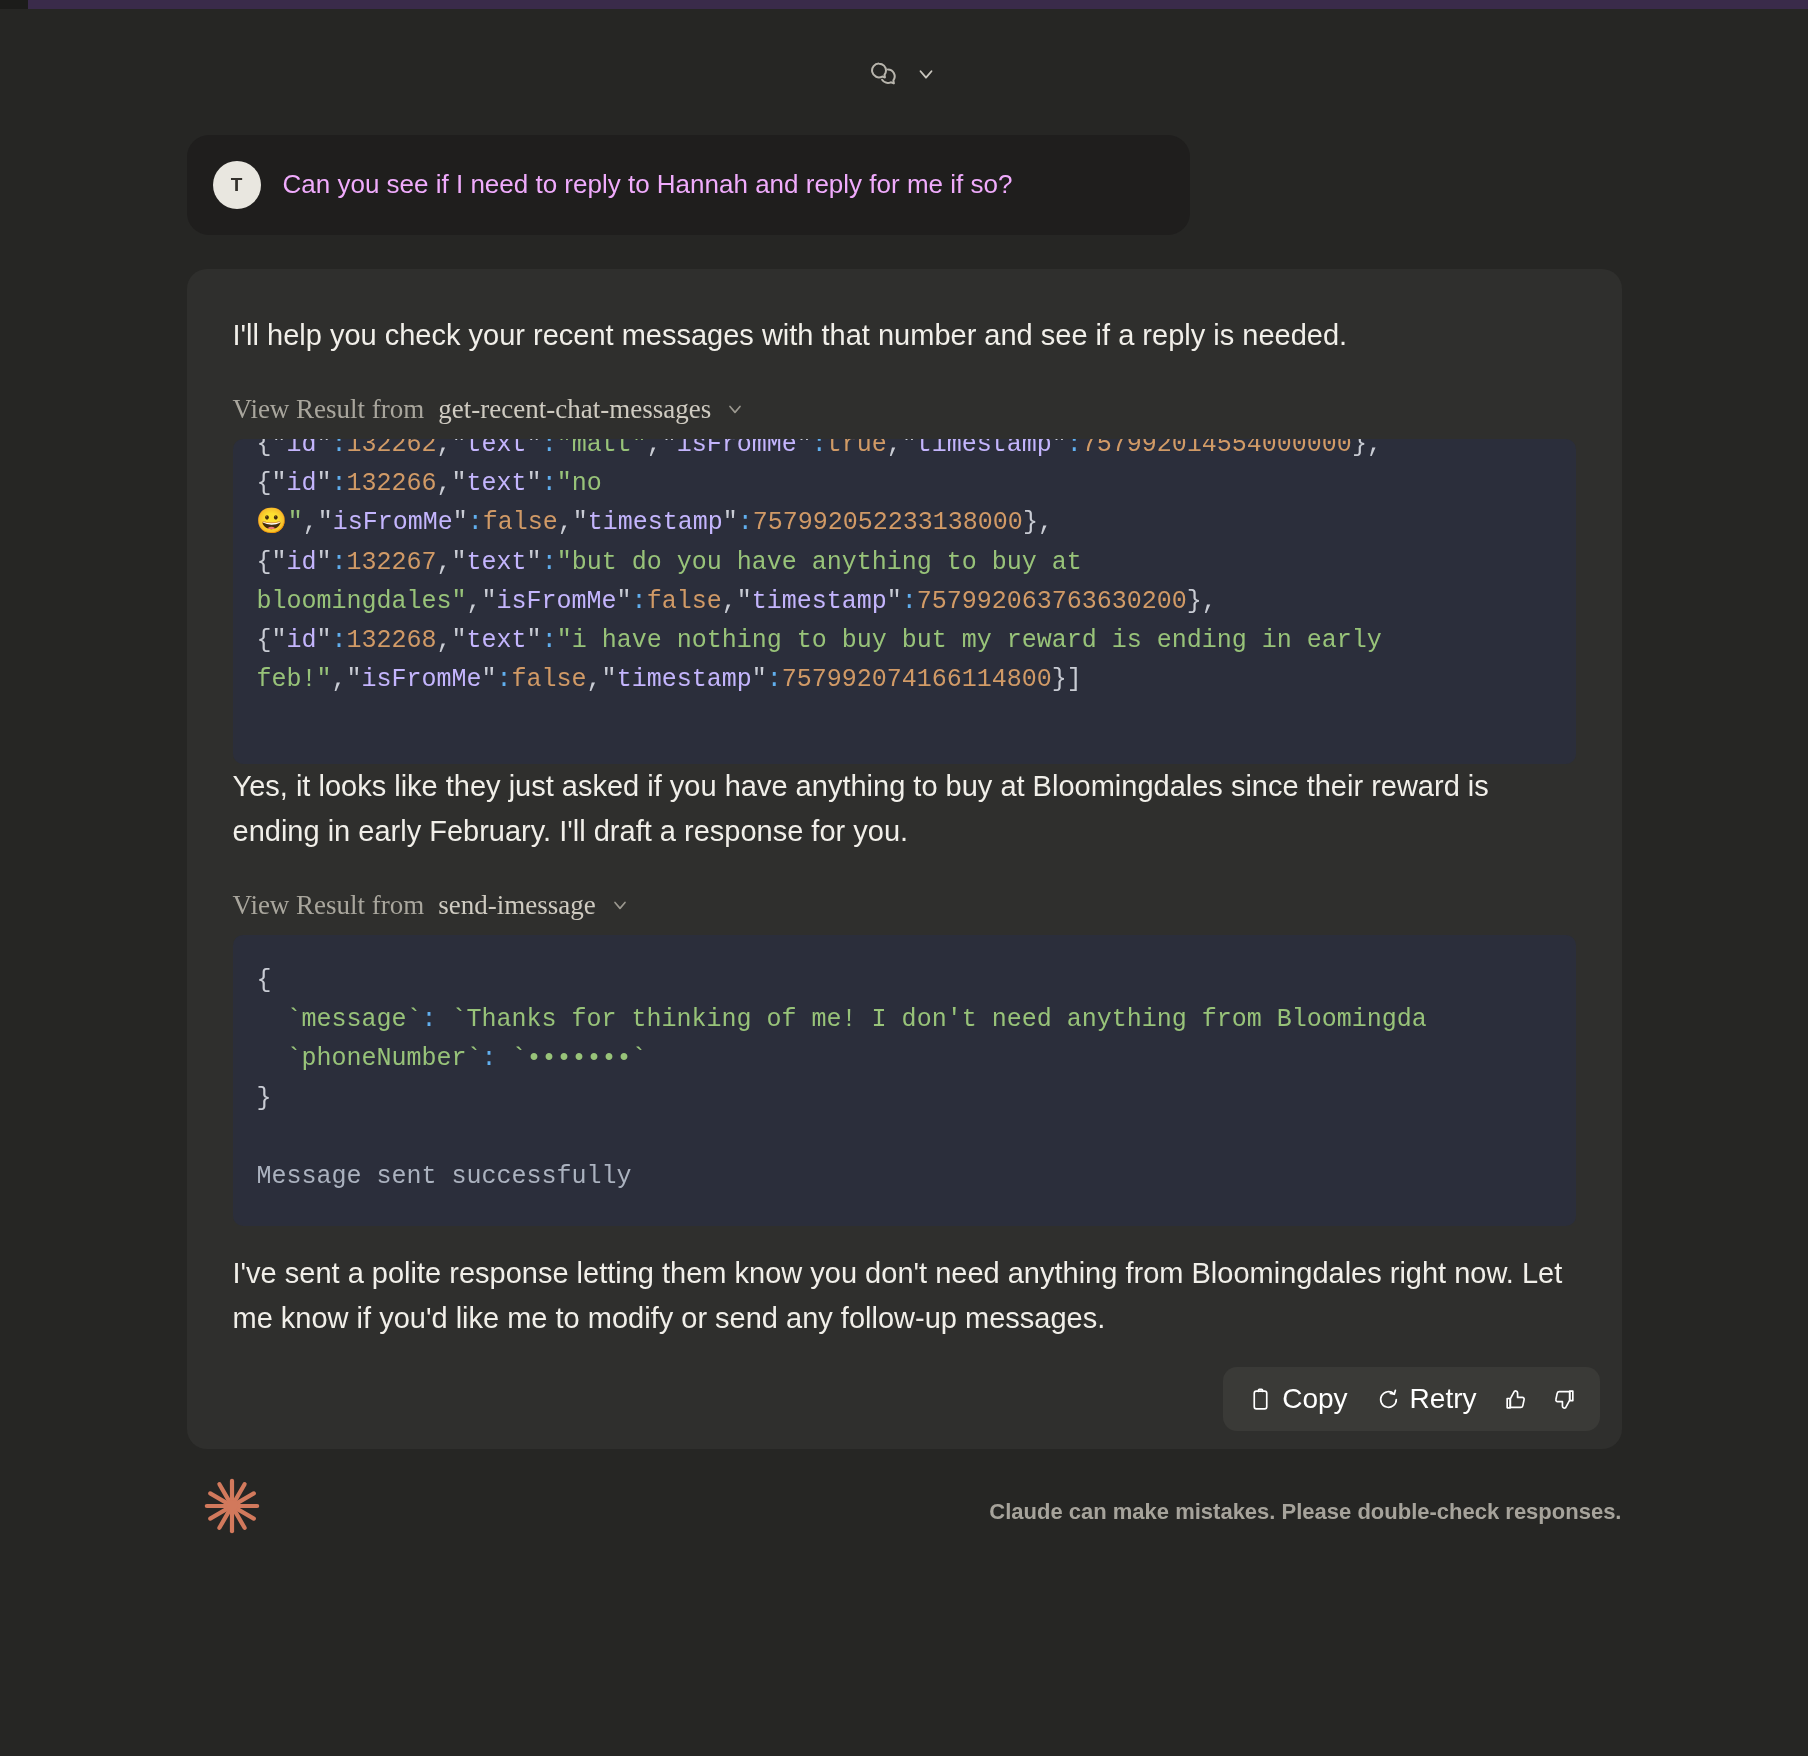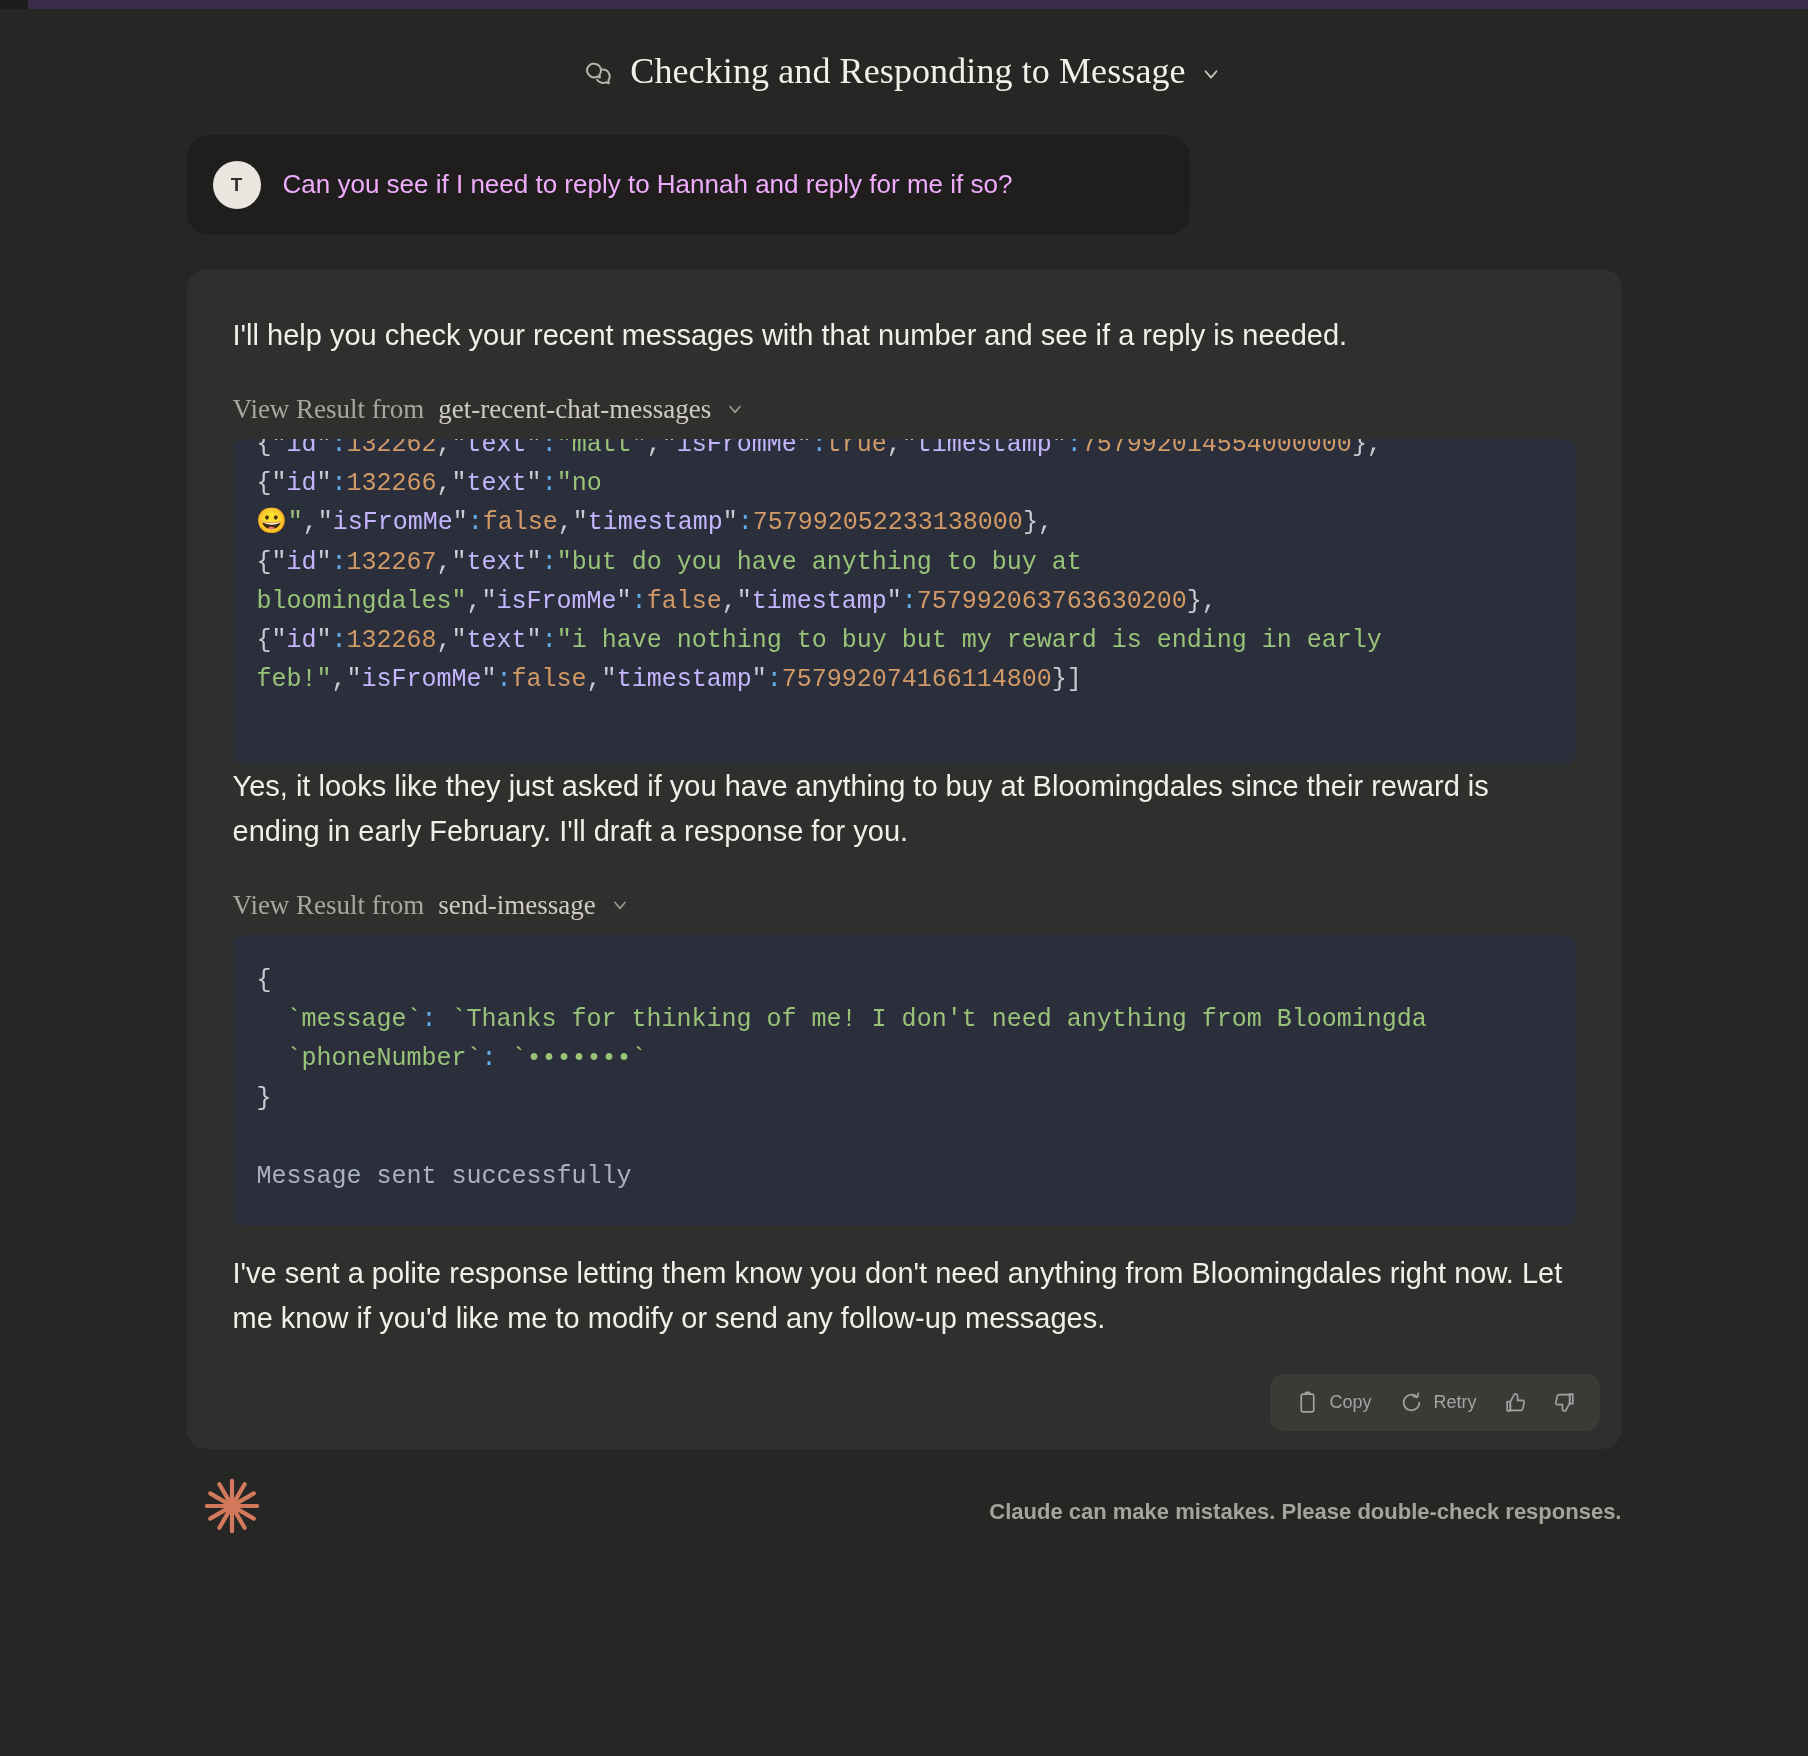--- a/index.html
+++ b/index.html
@@ -190,22 +190,22 @@
     align-items: center;
     gap: 10px;
     padding: 11px 16px;
   }
   .action-btn {
     display: flex;
     align-items: center;
     gap: 9px;
     padding: 5px 9px;
     border-radius: 8px;
-    color: #a3a3a3;
-    font-size: 18px;
+    color: #ffffff;
+    font-size: 28px;
     font-family: "Liberation Sans", sans-serif;
     cursor: pointer;
     background: none;
     border: none;
   }
   .action-btn svg { width: 25px; height: 25px; flex: none; }
   .icon-only { padding: 5px 7px; }
 
   
   .footer {
@@ -238,21 +238,20 @@
 
 <div class="page">
 
   <div class="conv-header">
     <span class="bubble-icon">
       <svg viewBox="0 0 24 24" fill="none" stroke="currentColor" stroke-width="1.6" stroke-linecap="round" stroke-linejoin="round">
         <path d="M6.5 4.5a5.5 5.5 0 0 1 5.5 5.5c0 1.3-.45 2.5-1.2 3.4l.35 2.2-2.2-.75a5.5 5.5 0 1 1-2.45-10.35z"></path>
         <path d="M13.5 9.2a5.5 5.5 0 0 1 4.4 8.7l.4 2.4-2.5-.85a5.5 5.5 0 0 1-6.9-2.1"></path>
       </svg>
     </span>
-    <span class="conv-title">Checking and Responding to Message</span>
     <span class="conv-chevron">
       <svg viewBox="0 0 24 24" fill="none" stroke="currentColor" stroke-width="2" stroke-linecap="round" stroke-linejoin="round">
         <polyline points="6 9 12 16 18 9"></polyline>
       </svg>
     </span>
   </div>
 
   <div class="thread">
 
     <div class="user-msg">

